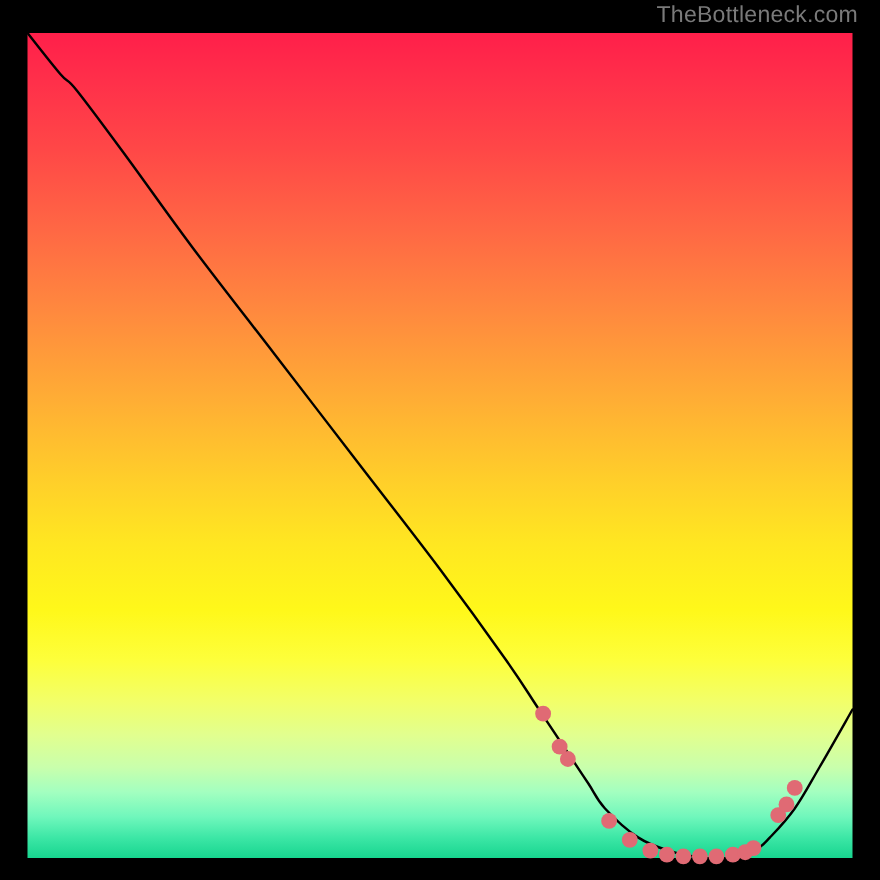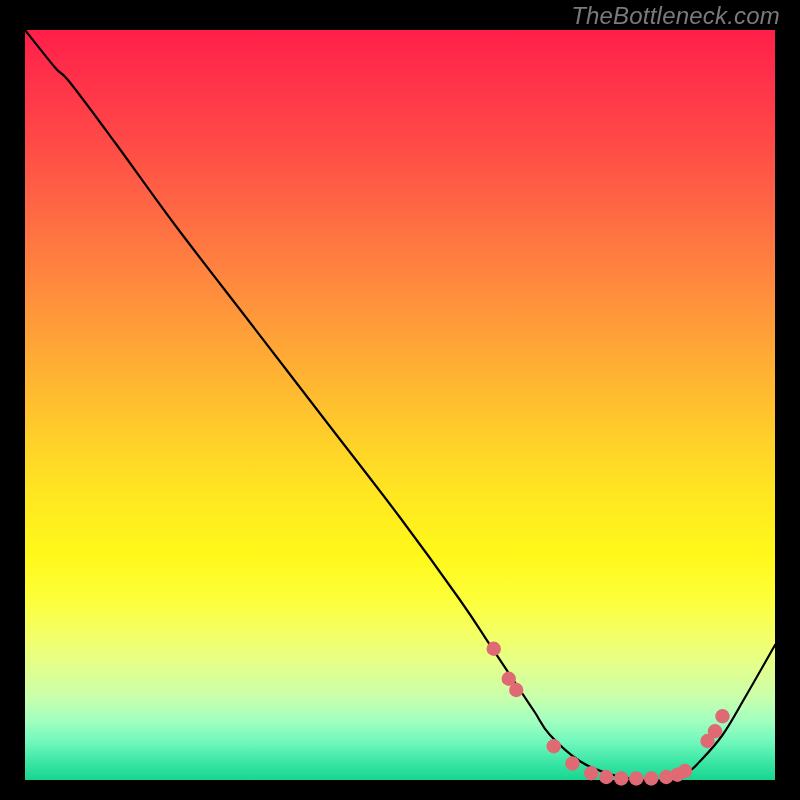--- a/index.html
+++ b/index.html
@@ -15,25 +15,24 @@
     position: relative;
     width: 800px;
     height: 800px;
     background: #000;
   }
   .attribution {
     position: absolute;
     top: 2px;
     right: 20px;
     color: #7a7a7a;
-    font-size: 24px;
+    font-size: 21px;
     letter-spacing: 0.2px;
     font-weight: 400;
     z-index: 5;
-    font-style: italic;
   }
   .plot {
     position: absolute;
     left: 25px;
     top: 30px;
     width: 750px;
     height: 750px;
     
     background: linear-gradient(
       to bottom,

